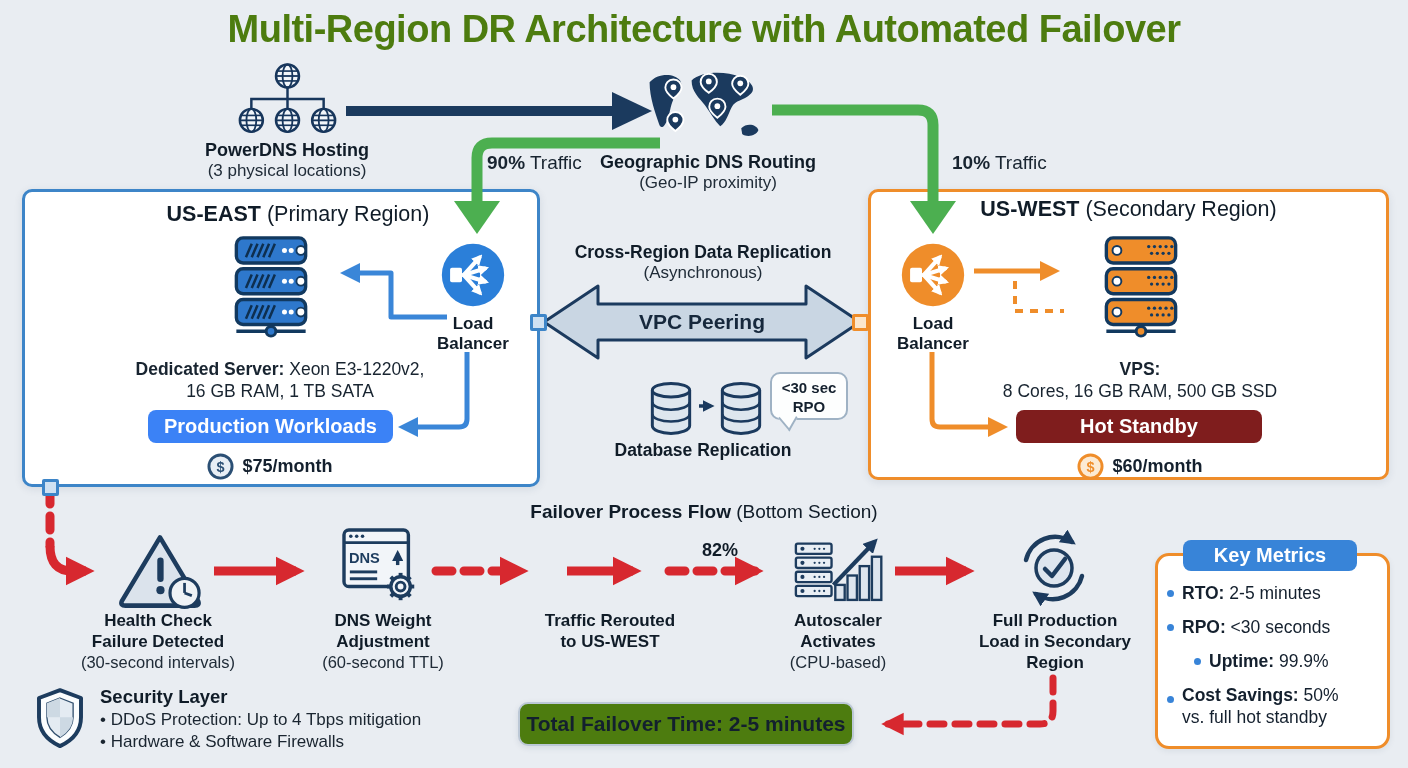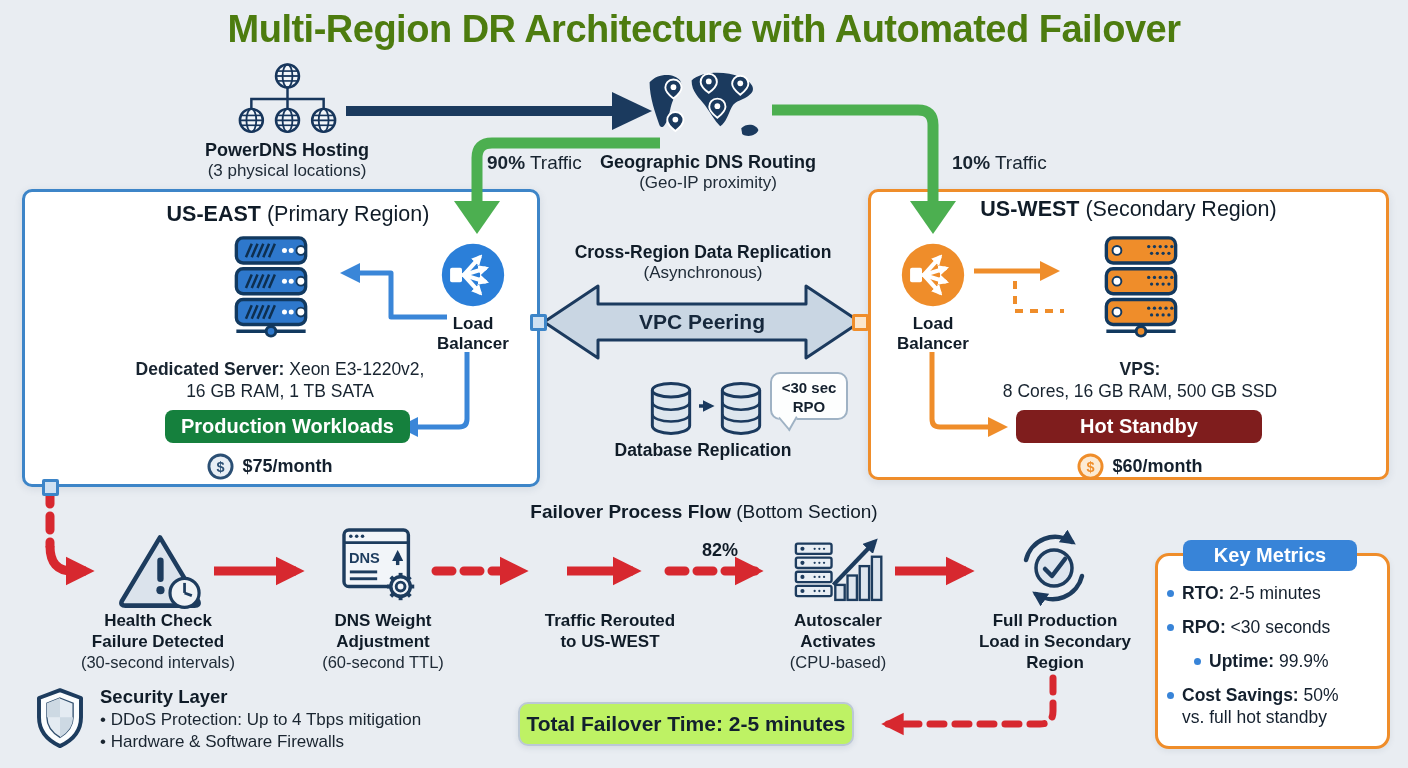--- a/index.html
+++ b/index.html
@@ -23,21 +23,21 @@
   }
   .box-east{left:22px;top:189px;width:518px;height:298px;border:3px solid #3d85c8;}
   .box-west{left:868px;top:189px;width:521px;height:291px;border:3px solid #ef8d2a;}
   .region-title{font-size:21.5px;color:#101c28;}
   .lbl-sm{font-size:17px;line-height:20px;color:#101c28;}
   .lbl-body{font-size:17.5px;line-height:22px;color:#182430;}
   .badge{
     border-radius:8px;color:#fff;font-size:20px;font-weight:bold;
     line-height:33px;text-align:center;z-index:4;
   }
-  .badge-blue{background:#15803d;margin-left:17px;}
+  .badge-blue{background:#3b82f6;}
   .badge-orange{background:#7f1d1d;}
   .cost-row{display:flex;align-items:center;justify-content:center;gap:8px;z-index:4;}
   .cost-text{font-size:18px;font-weight:bold;color:#14202e;}
   .traffic-lbl{font-size:19px;color:#182430;z-index:4;}
   .svg-overlay{left:0;top:0;z-index:3;pointer-events:none;}
   .icon{z-index:4;}
   .conn-square{width:17px;height:17px;z-index:5;border-radius:2px;}
   .sq-blue{border:3px solid #3d85c8;background:#cfe1f2;}
   .sq-orange{border:3px solid #ef8d2a;background:#fbe6cc;}
   .vpc-label{font-size:21px;font-weight:bold;color:#16283c;z-index:4;}
@@ -49,21 +49,21 @@
   .bubble:after{
     content:"";position:absolute;left:8px;bottom:-8px;width:14px;height:14px;
     background:#fdfefe;border-left:2.5px solid #9fb2c4;border-bottom:2.5px solid #9fb2c4;
     transform:rotate(-60deg) skewX(-20deg);
   }
   .flow-heading{width:1408px;font-size:19px;color:#101c28;}
   .step-label{font-size:17px;line-height:21px;z-index:4;color:#101c28;}
   .step-sub{font-weight:normal;color:#202c38;font-size:16.5px;}
   .pct-lbl{font-size:18px;font-weight:bold;color:#101c28;z-index:4;}
   .total-box{
-    left:518px;top:702px;width:336px;height:44px;background:#bef264;
+    left:518px;top:702px;width:336px;height:44px;background:#4d7c0f;
     border:2.5px solid #bcc8d6;border-radius:10px;z-index:4;
     font-size:21px;font-weight:bold;line-height:40px;text-align:center;color:#13202e;
     box-shadow:0 2px 6px rgba(25,45,75,.10);
   }
   .metrics-box{
     left:1155px;top:553px;width:235px;height:196px;background:#fff;
     border:3px solid #ef8d2a;border-radius:14px;z-index:4;
     box-shadow:0 2px 6px rgba(25,45,75,.08);
   }
   .metrics-header{
@@ -475,21 +475,21 @@
     <span><b>RTO:</b><span> 2-5 minutes</span></span>
   </div>
   <div class="abs metric-row" style="left:1167px;top:616px;">
     <span class="metric-bullet"></span>
     <span><b>RPO:</b><span> &lt;30 seconds</span></span>
   </div>
   <div class="abs metric-row" style="left:1194px;top:650px;">
     <span class="metric-bullet"></span>
     <span><b>Uptime:</b><span> 99.9%</span></span>
   </div>
-  <div class="abs metric-row" style="left:1167px;top:684px;">
+  <div class="abs metric-row" style="left:1167px;top:684px;align-items:center;">
     <span class="metric-bullet"></span>
     <span><b>Cost Savings:</b><span> 50%</span></span>
   </div>
   <div class="abs metric-line2" style="left:1182px;top:707px;">vs. full hot standby</div>
 
   <svg class="abs icon" style="left:32px;top:686px;" width="56" height="66" viewBox="0 0 64 74">
     <path d="M32,4 L56,13 L56,35 Q56,57 32,68 Q8,57 8,35 L8,13 Z" fill="#fbfdfe" stroke="#1d3c5e" stroke-width="4.5" stroke-linejoin="round"></path>
     <path d="M32,13 L47,19 L47,35 Q47,49 32,58 Q17,49 17,35 L17,19 Z" fill="#e4ebf2" stroke="#32506e" stroke-width="1.5"></path>
     <path d="M32,13 L17,19 L17,35 L32,35 Z" fill="#cdd9e3"></path>
     <path d="M32,35 L47,35 Q47,49 32,58 Z" fill="#cdd9e3"></path>

